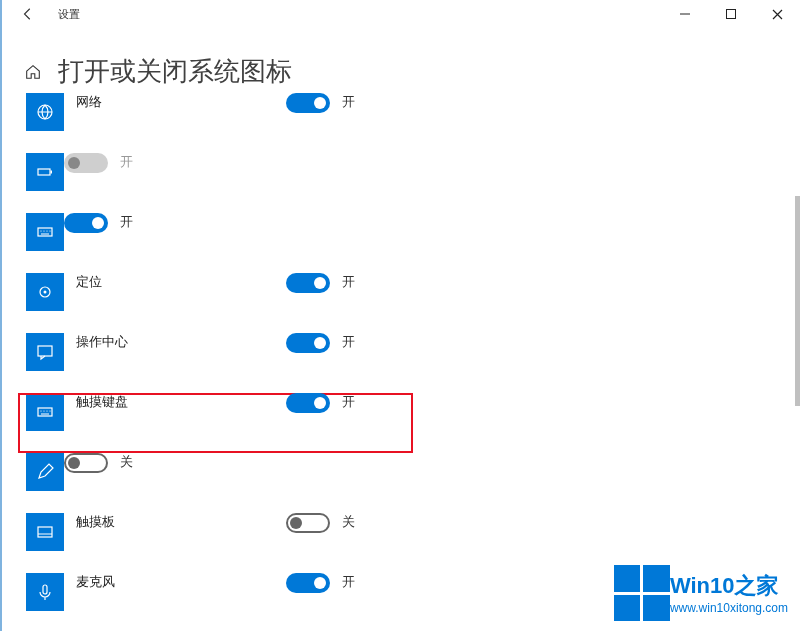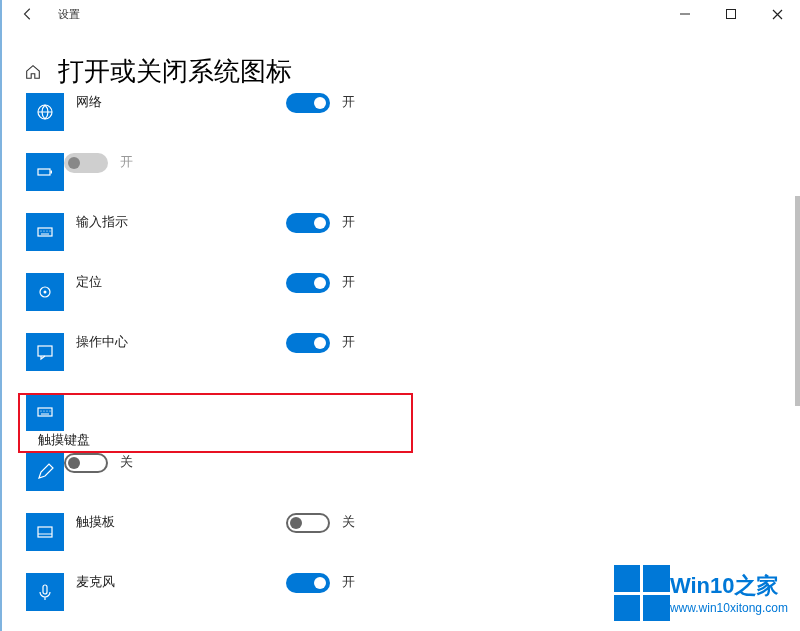--- a/index.html
+++ b/index.html
@@ -50,39 +50,38 @@
     }
     .home-icon {
       width: 22px; height:22px;
       display:flex;align-items:center;justify-content:center;
       margin-right: 14px;
       color:#333;
     }
     .page-title {
       font-size: 26px;
       font-weight: 400;
-      color: #000000;
+      color: #404040;
     }
     
     .list {
       padding-left: 26px;
       padding-right: 20px;
     }
     .row {
       display:flex;
       height: 60px;
       position:relative;
     }
     .row.highlight {
       outline: 2px solid #e81123;
       outline-offset: -2px;
       margin-left: -8px;
       padding-left: 8px;
       width: 395px;
-      flex-direction: column;
     }
     .icon-tile {
       width: 38px; height: 38px;
       background: #0078d7;
       display:flex;align-items:center;justify-content:center;
       color:#fff;
       flex-shrink:0;
     }
     .label {
       margin-left: 12px;
@@ -198,21 +197,20 @@
         <div class="knob"></div>
       </div>
       <span class="state dim">开</span>
     </div>
     <div class="row">
       <div class="icon-tile">
         <svg width="20" height="20" viewBox="0 0 20 20">
           <use href="#ic-keyboard"></use>
         </svg>
       </div>
-      <span class="label">输入指示</span>
       <div class="toggle on">
         <div class="knob"></div>
       </div>
       <span class="state">开</span>
     </div>
     <div class="row">
       <div class="icon-tile">
         <svg width="20" height="20" viewBox="0 0 20 20">
           <use href="#ic-locate"></use>
         </svg>

